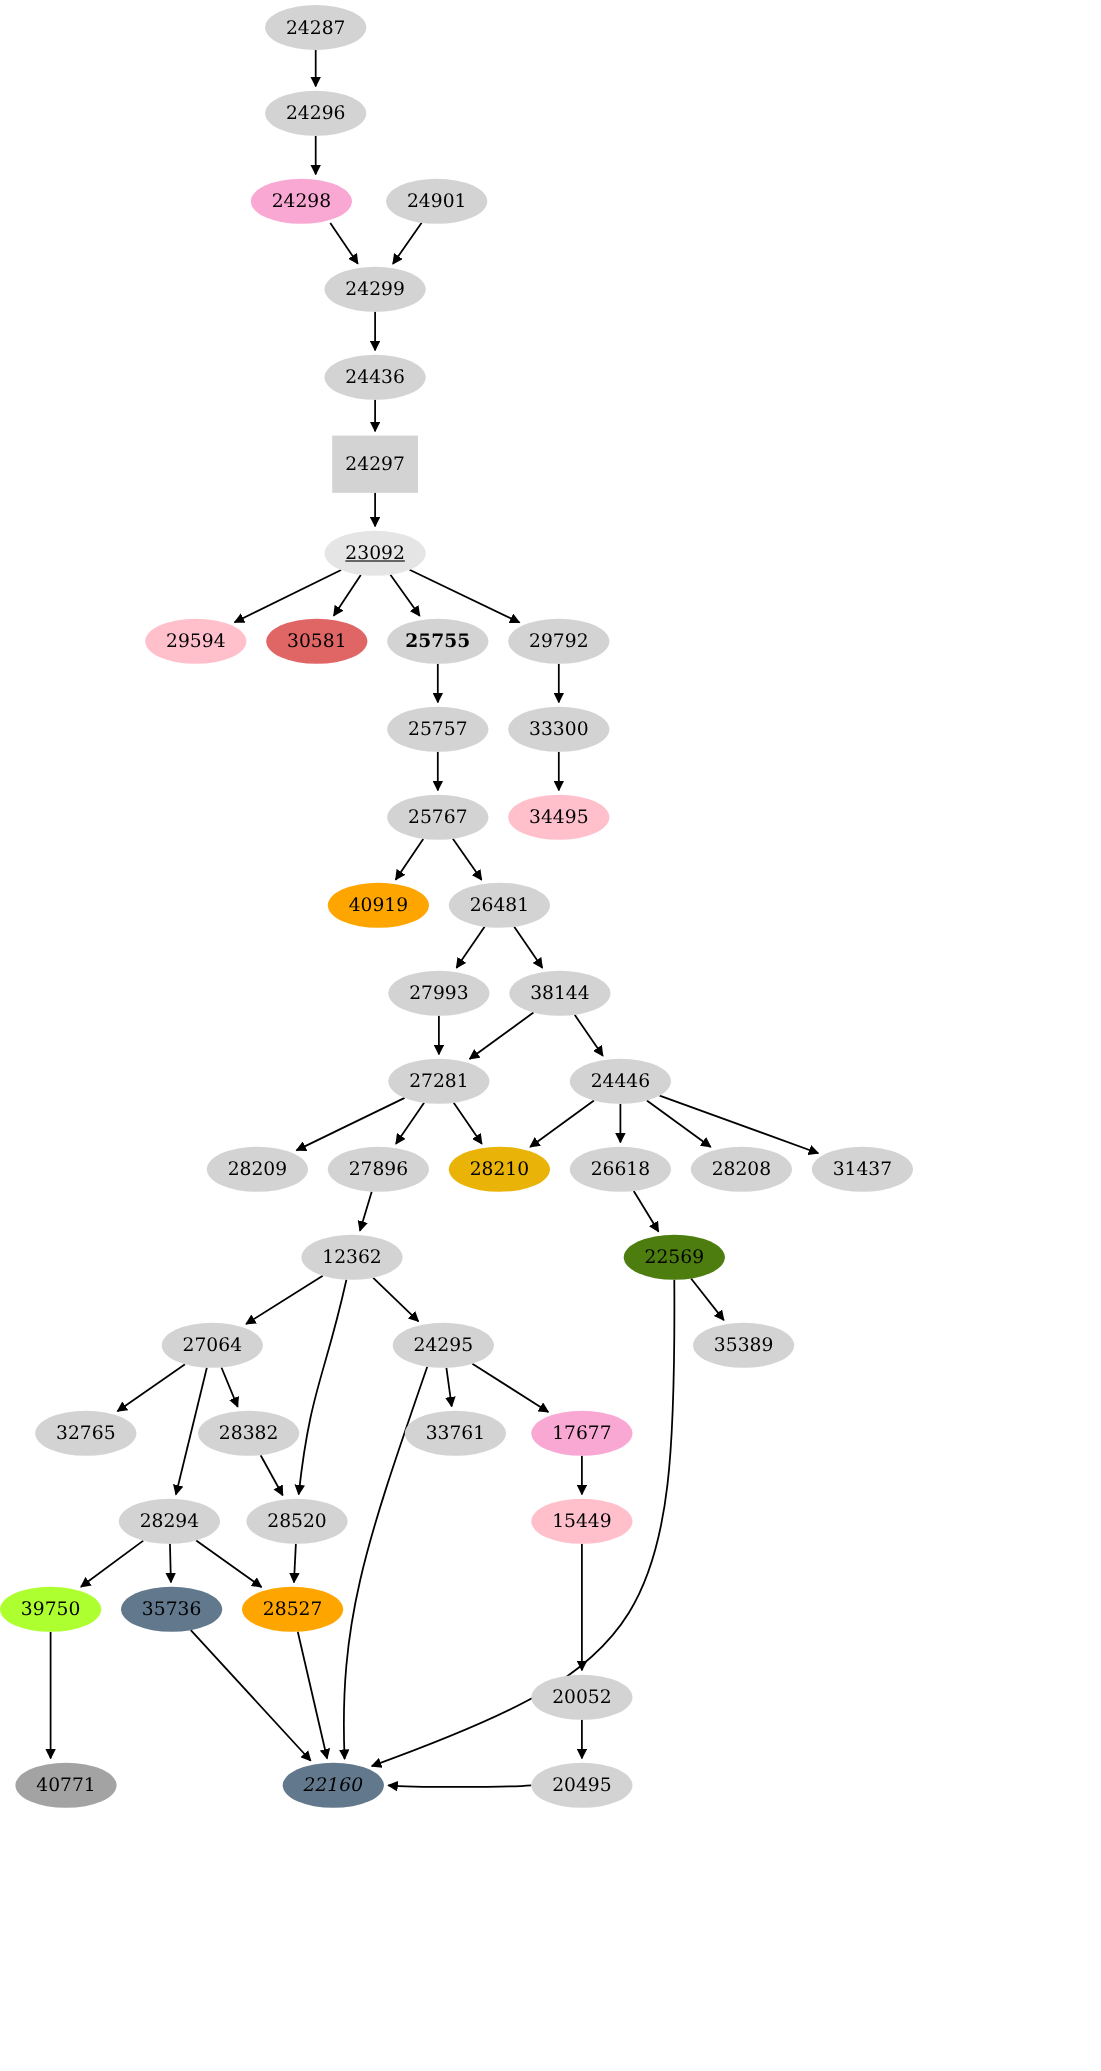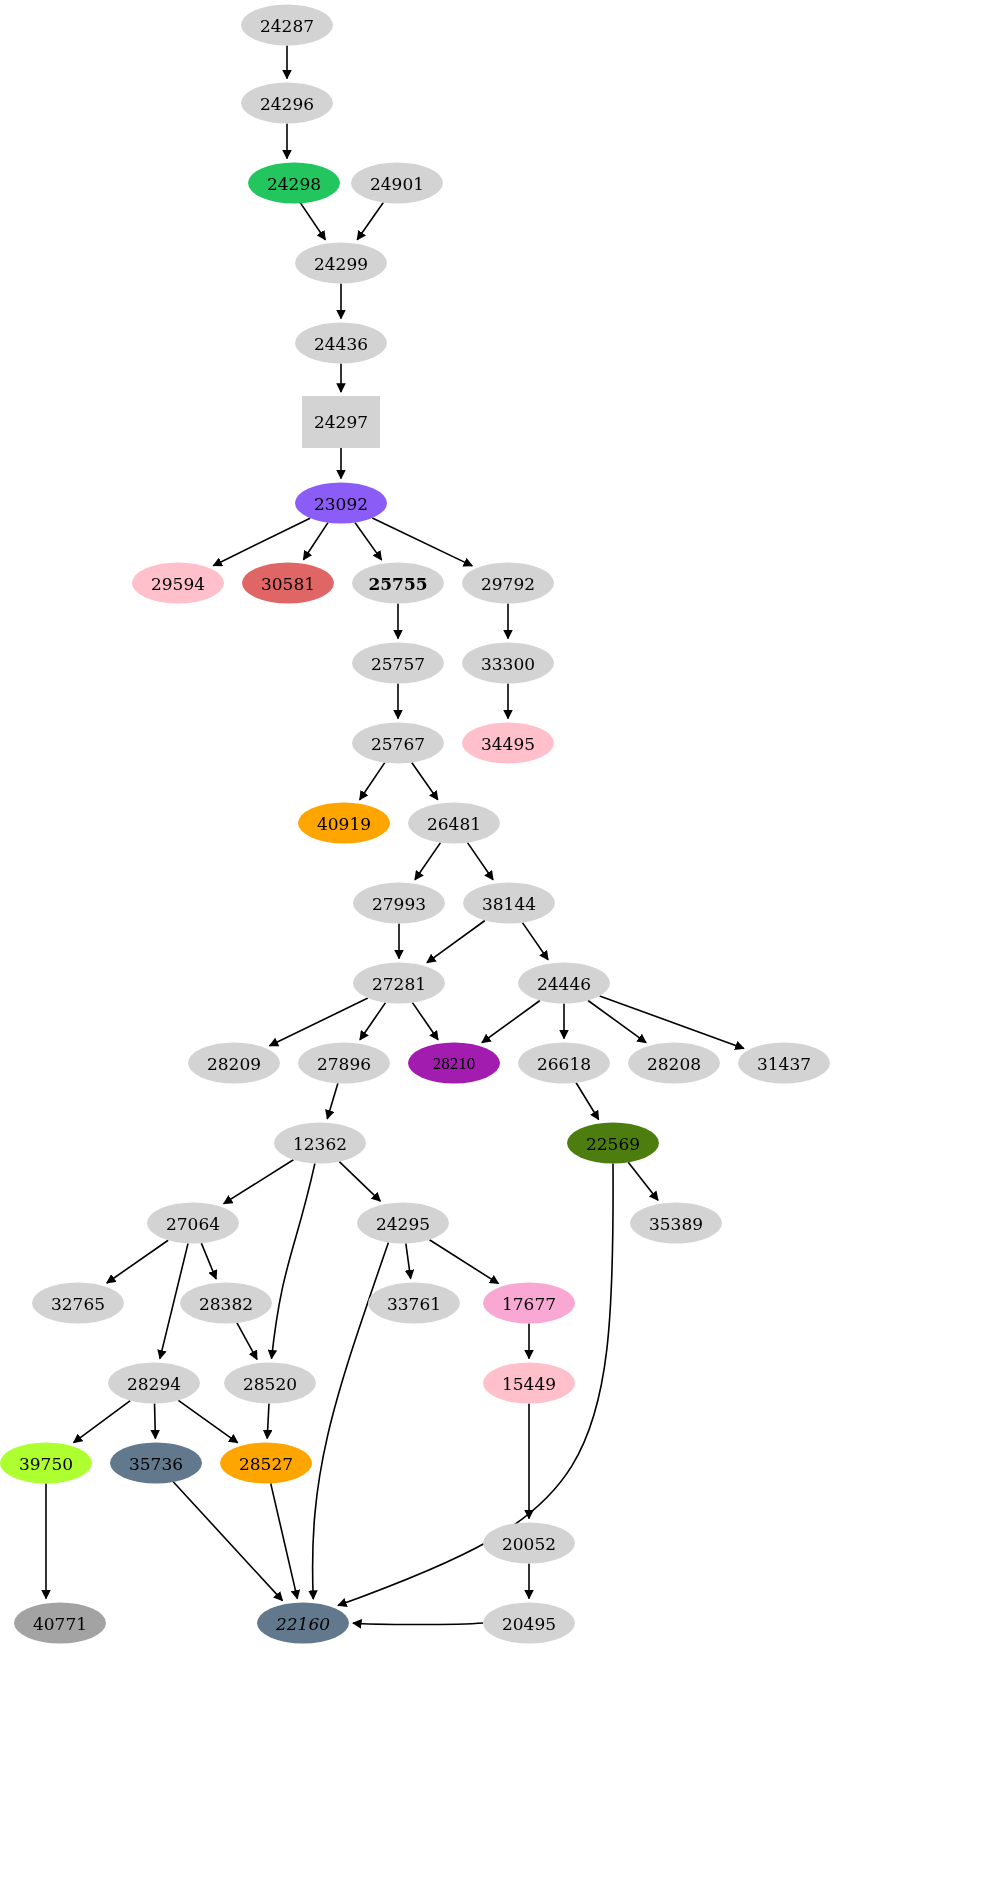--- a/index.html
+++ b/index.html
@@ -75,43 +75,43 @@
         <path d="M 46 1483.5 L 46 1598.5" fill="none" stroke="#000000" stroke-width="1.6" marker-end="url(#arrow)"></path>
         <path d="M 173.42994741966214 1481.9713713411288 L 282.4746573067113 1600.6594909460803" fill="none" stroke="#000000" stroke-width="1.6" marker-end="url(#arrow)"></path>
         <path d="M 270.71564925379397 1483.391996773163 L 297.3704009730455 1598.655787991548" fill="none" stroke="#000000" stroke-width="1.6" marker-end="url(#arrow)"></path>
         <path d="M 529 1563.5 L 529 1598.5" fill="none" stroke="#000000" stroke-width="1.6" marker-end="url(#arrow)"></path>
         <path d="M 483 1623 C 459 1625, 373 1625, 353 1623" fill="none" stroke="#000000" stroke-width="1.6" marker-end="url(#arrow)"></path>
       </g>
   </svg>
   <div id="nodes">
       <div class="node ellipse" style="left: 287px; top: 25px; width: 92px; height: 41px; background: rgb(211, 211, 211);">24287</div>
       <div class="node ellipse" style="left: 287px; top: 103px; width: 92px; height: 41px; background: rgb(211, 211, 211);">24296</div>
-      <div class="node ellipse" style="left: 294px; top: 183px; width: 92px; height: 41px; background: #22c55e;">24298</div>
+      <div class="node ellipse" style="left: 274px; top: 183px; width: 92px; height: 41px; background: #f9a8d4;">24298</div>
       <div class="node ellipse" style="left: 397px; top: 183px; width: 92px; height: 41px; background: rgb(211, 211, 211);">24901</div>
       <div class="node ellipse" style="left: 341px; top: 263px; width: 92px; height: 41px; background: rgb(211, 211, 211);">24299</div>
       <div class="node ellipse" style="left: 341px; top: 343px; width: 92px; height: 41px; background: rgb(211, 211, 211);">24436</div>
       <div class="node box" style="left: 341px; top: 422px; width: 78px; height: 52px; background: rgb(211, 211, 211);">24297</div>
-      <div class="node ellipse" style="left: 341px; top: 503px; width: 92px; height: 41px; background: #8b5cf6;">23092</div>
+      <div class="node ellipse" style="left: 341px; top: 503px; width: 92px; height: 41px; background: #e5e5e5; text-decoration: underline;">23092</div>
       <div class="node ellipse" style="left: 178px; top: 583px; width: 92px; height: 41px; background: rgb(255, 192, 203);">29594</div>
       <div class="node ellipse" style="left: 288px; top: 583px; width: 92px; height: 41px; background: rgb(224, 102, 102);">30581</div>
       <div class="node ellipse" style="left: 398px; top: 583px; width: 92px; height: 41px; background: rgb(211, 211, 211); font-weight: bold;">25755</div>
       <div class="node ellipse" style="left: 508px; top: 583px; width: 92px; height: 41px; background: rgb(211, 211, 211);">29792</div>
       <div class="node ellipse" style="left: 398px; top: 663px; width: 92px; height: 41px; background: rgb(211, 211, 211);">25757</div>
       <div class="node ellipse" style="left: 508px; top: 663px; width: 92px; height: 41px; background: rgb(211, 211, 211);">33300</div>
       <div class="node ellipse" style="left: 398px; top: 743px; width: 92px; height: 41px; background: rgb(211, 211, 211);">25767</div>
       <div class="node ellipse" style="left: 508px; top: 743px; width: 92px; height: 41px; background: rgb(255, 192, 203);">34495</div>
       <div class="node ellipse" style="left: 344px; top: 823px; width: 92px; height: 41px; background: rgb(255, 165, 0);">40919</div>
       <div class="node ellipse" style="left: 454px; top: 823px; width: 92px; height: 41px; background: rgb(211, 211, 211);">26481</div>
       <div class="node ellipse" style="left: 399px; top: 903px; width: 92px; height: 41px; background: rgb(211, 211, 211);">27993</div>
       <div class="node ellipse" style="left: 509px; top: 903px; width: 92px; height: 41px; background: rgb(211, 211, 211);">38144</div>
       <div class="node ellipse" style="left: 399px; top: 983px; width: 92px; height: 41px; background: rgb(211, 211, 211);">27281</div>
       <div class="node ellipse" style="left: 564px; top: 983px; width: 92px; height: 41px; background: rgb(211, 211, 211);">24446</div>
       <div class="node ellipse" style="left: 234px; top: 1063px; width: 92px; height: 41px; background: rgb(211, 211, 211);">28209</div>
       <div class="node ellipse" style="left: 344px; top: 1063px; width: 92px; height: 41px; background: rgb(211, 211, 211);">27896</div>
-      <div class="node ellipse" style="left: 454px; top: 1063px; width: 92px; height: 41px; background: #a21caf; font-family: Liberation Serif, serif;">28210</div>
+      <div class="node ellipse" style="left: 454px; top: 1063px; width: 92px; height: 41px; background: #eab308;">28210</div>
       <div class="node ellipse" style="left: 564px; top: 1063px; width: 92px; height: 41px; background: rgb(211, 211, 211);">26618</div>
       <div class="node ellipse" style="left: 674px; top: 1063px; width: 92px; height: 41px; background: rgb(211, 211, 211);">28208</div>
       <div class="node ellipse" style="left: 784px; top: 1063px; width: 92px; height: 41px; background: rgb(211, 211, 211);">31437</div>
       <div class="node ellipse" style="left: 320px; top: 1143px; width: 92px; height: 41px; background: rgb(211, 211, 211);">12362</div>
       <div class="node ellipse" style="left: 613px; top: 1143px; width: 92px; height: 41px; background: #4d7c0f;">22569</div>
       <div class="node ellipse" style="left: 193px; top: 1223px; width: 92px; height: 41px; background: rgb(211, 211, 211);">27064</div>
       <div class="node ellipse" style="left: 403px; top: 1223px; width: 92px; height: 41px; background: rgb(211, 211, 211);">24295</div>
       <div class="node ellipse" style="left: 676px; top: 1223px; width: 92px; height: 41px; background: rgb(211, 211, 211);">35389</div>
       <div class="node ellipse" style="left: 78px; top: 1303px; width: 92px; height: 41px; background: rgb(211, 211, 211);">32765</div>
       <div class="node ellipse" style="left: 226px; top: 1303px; width: 92px; height: 41px; background: rgb(211, 211, 211);">28382</div>

